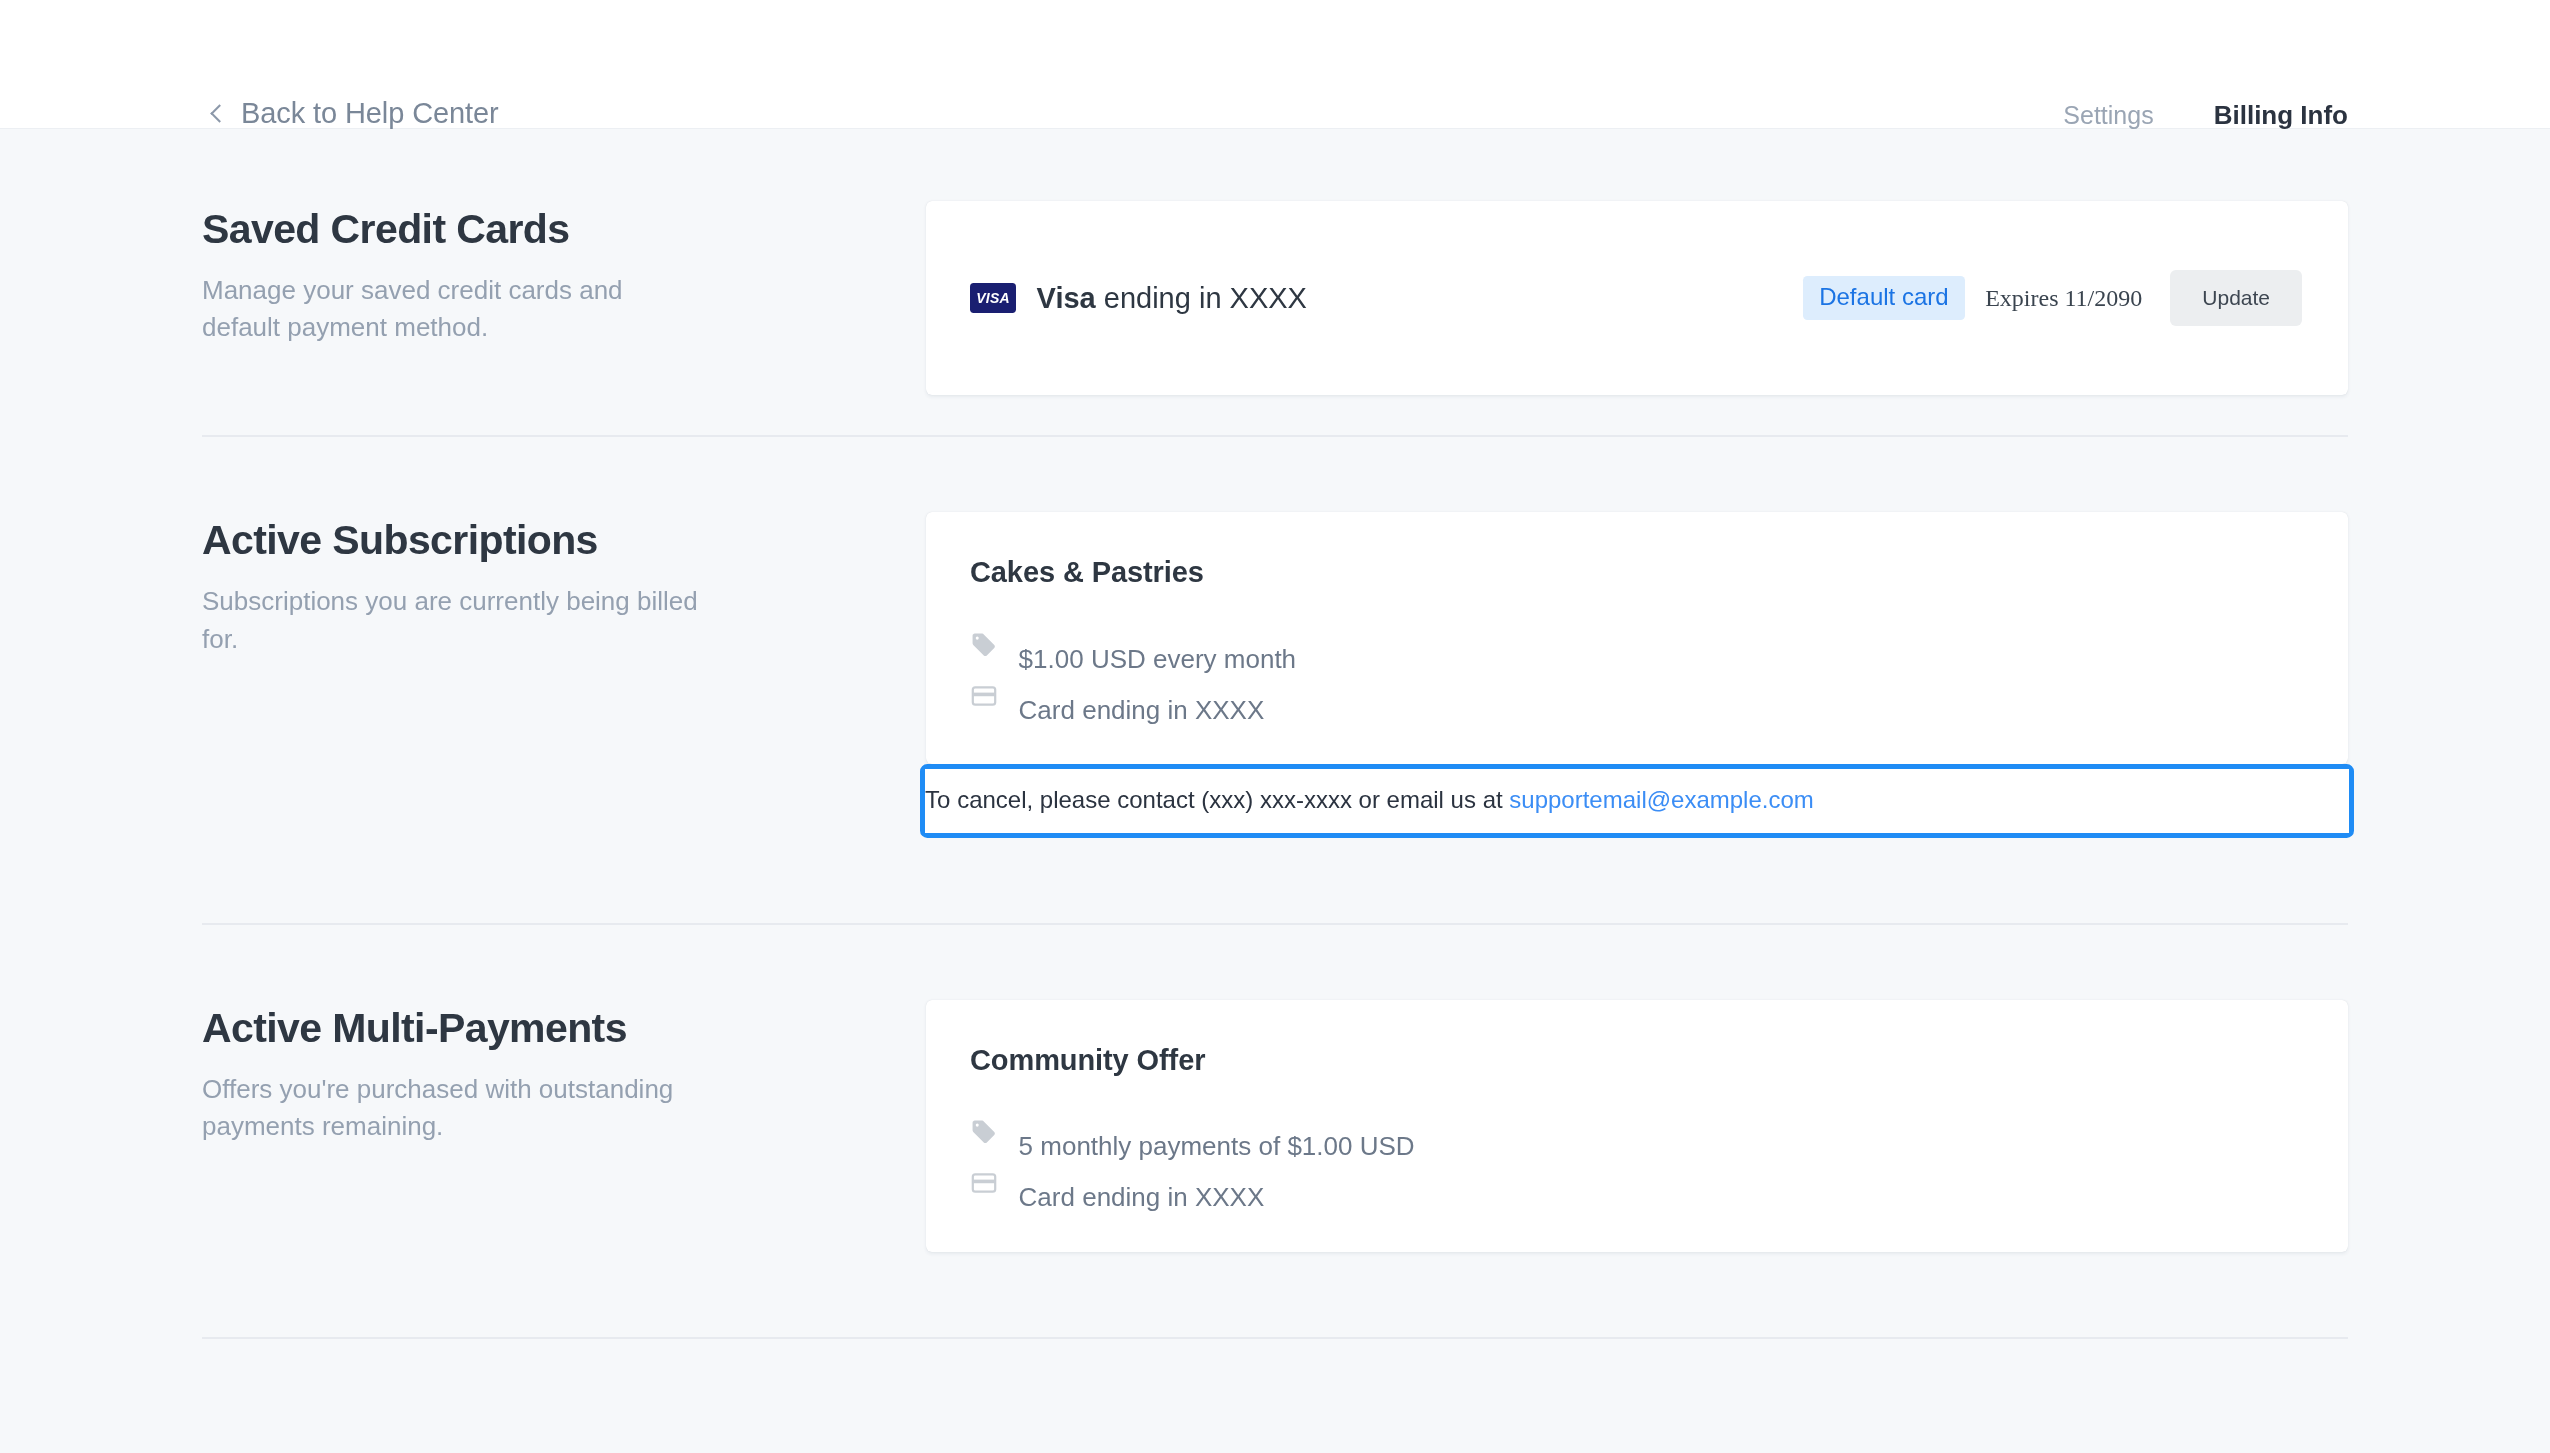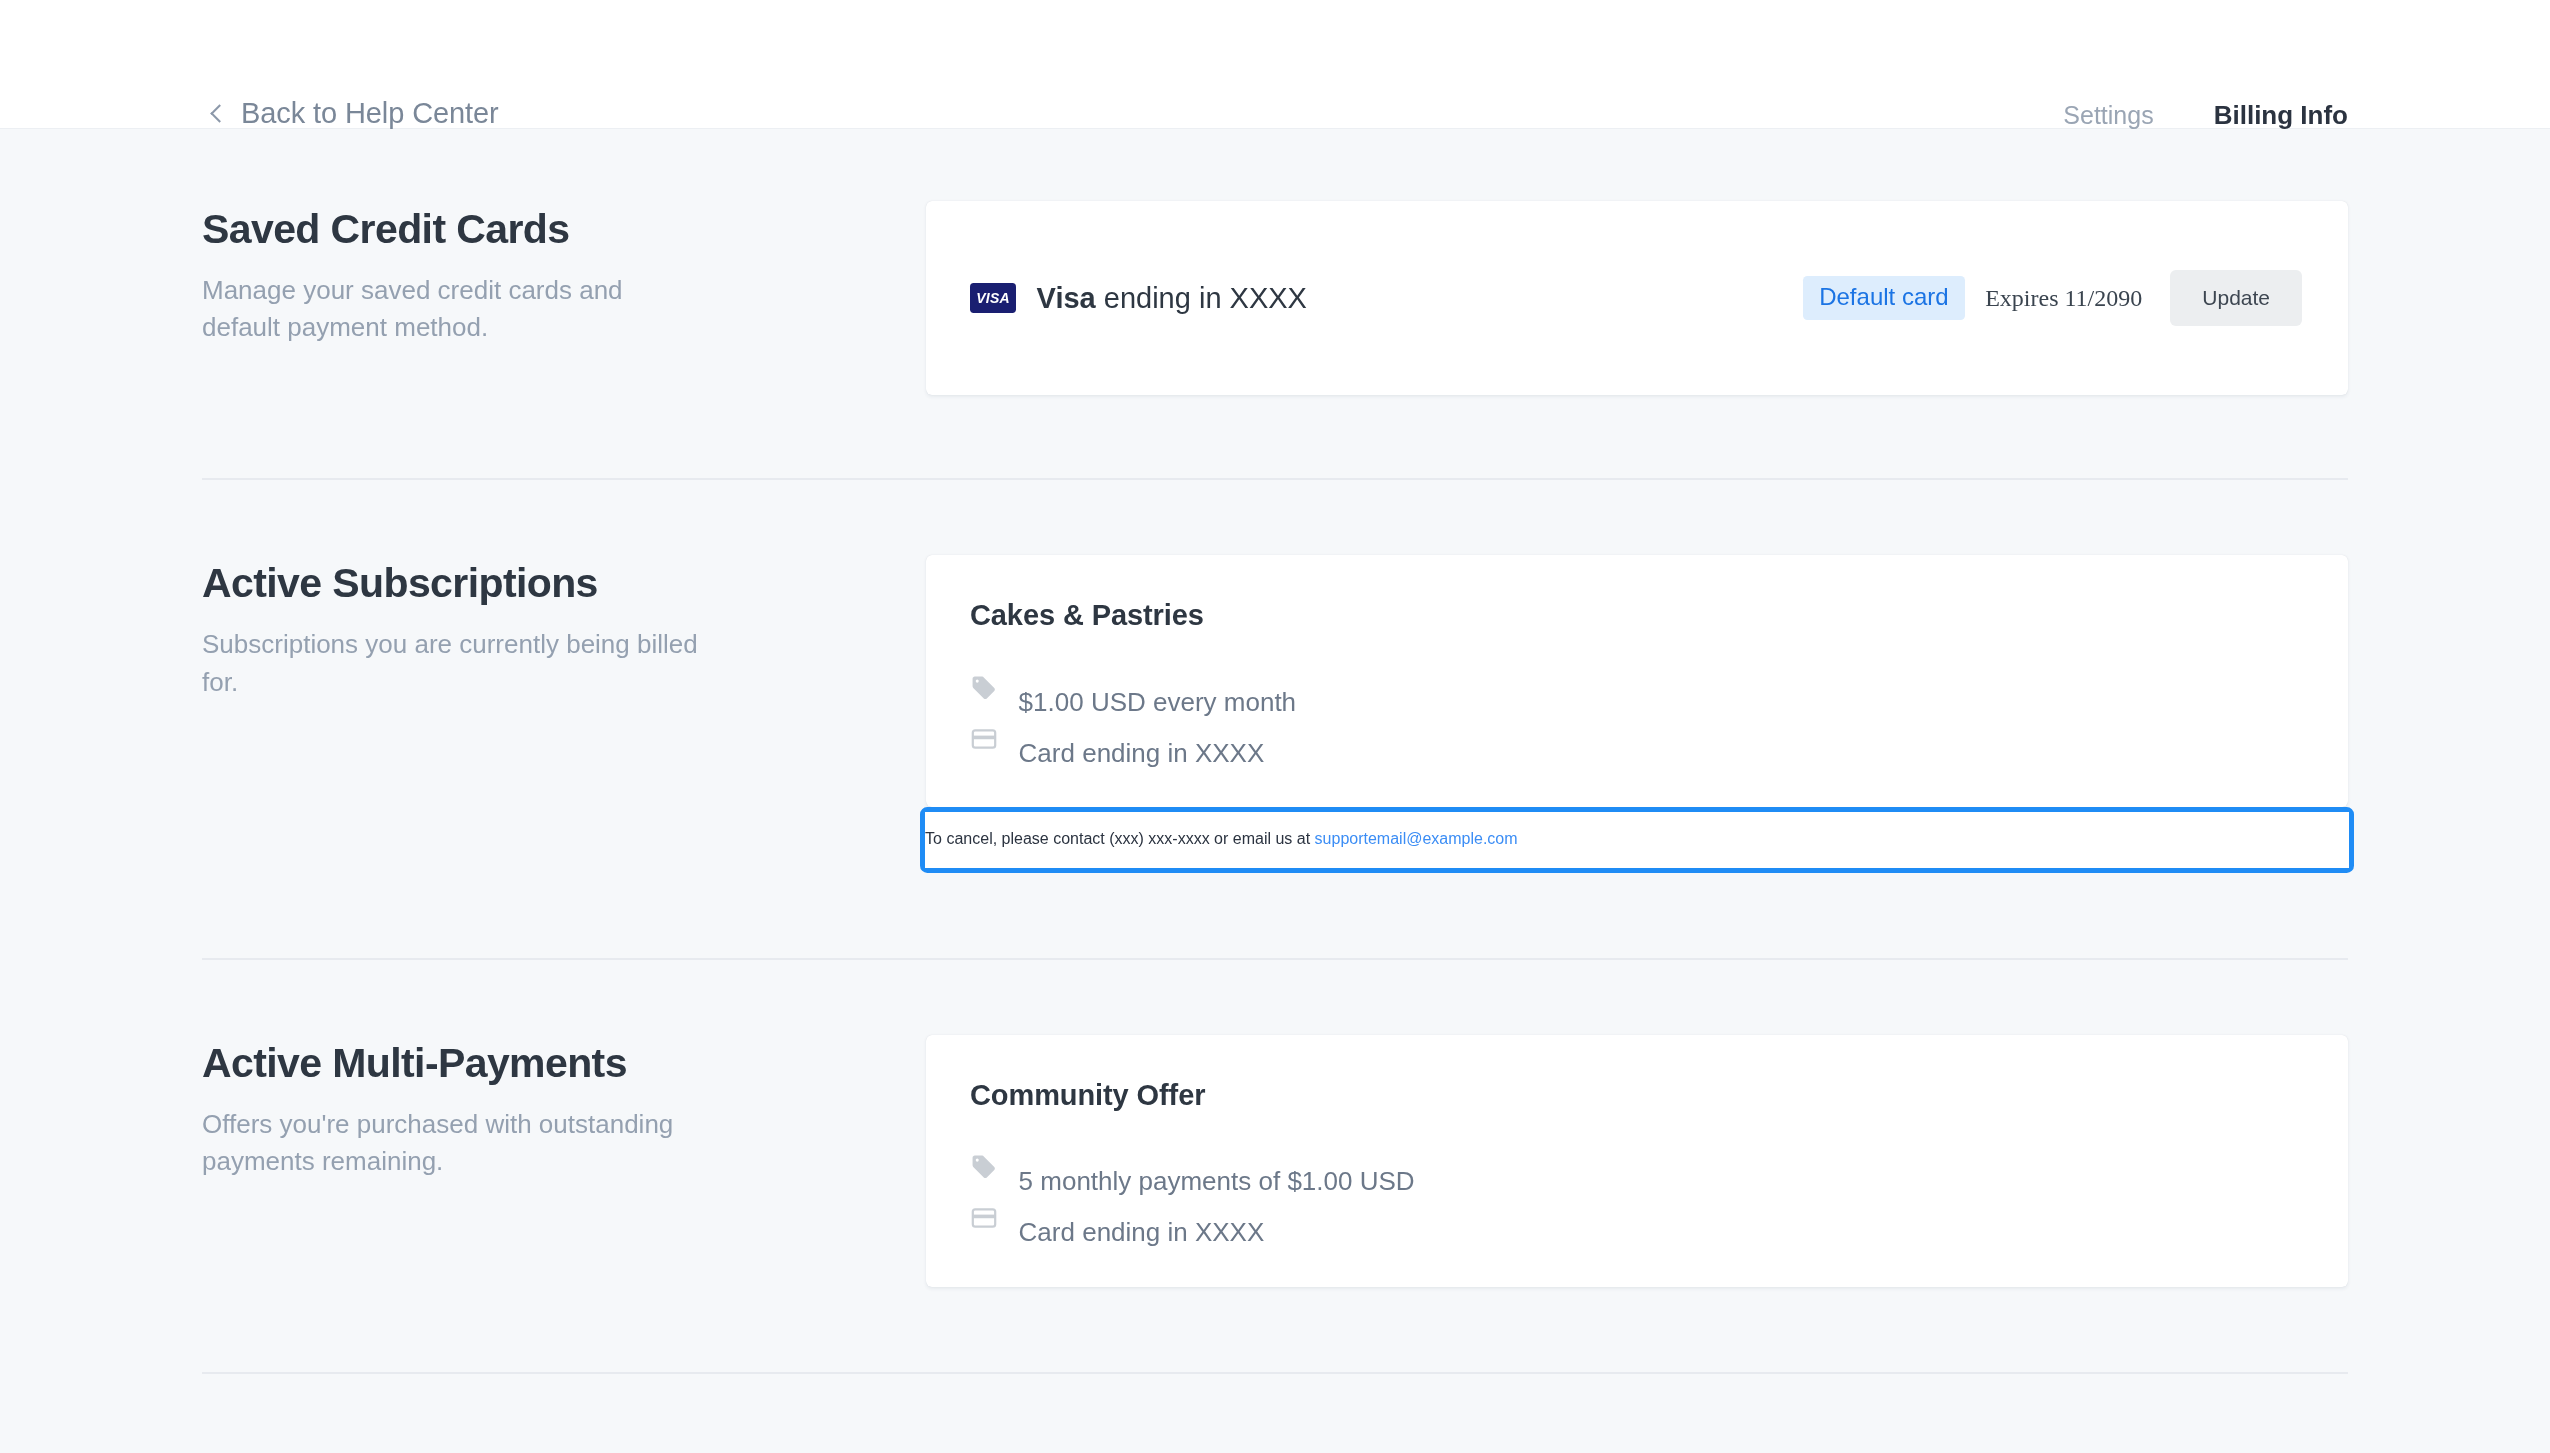--- a/index.html
+++ b/index.html
@@ -217,21 +217,21 @@
   
   .notice-wrap {
     border: 5.9px solid #1f8cf5;
     border-radius: 7.3px;
     background: #ffffff;
     margin: 0 -5.9px;
   }
   .notice {
     background: #ffffff;
     padding: 19px 0 20.6px 0;
-    font-size: 16px;
+    font-size: 24px;
     color: #2b3340;
     line-height: 1;
     white-space: nowrap;
   }
   .notice a {
     color: #3b8df5;
     text-decoration: none;
   }
 </style>
 </head>
@@ -243,21 +243,21 @@
     <span class="back-label">Back to Help Center</span>
   </div>
   <div class="topnav">
     <span class="nav-item">Settings</span>
     <span class="nav-item active">Billing Info</span>
   </div>
 </div>
 
 <div class="page">
 
-  <div class="section" style="padding-top:72px; padding-bottom:83px;">
+  <div class="section" style="padding-top:72px; padding-bottom:40px;">
     <div class="section-left">
       <div class="section-title">Saved Credit Cards</div>
       <div class="section-desc">Manage your saved credit cards and default payment method.</div>
     </div>
     <div class="section-right">
       <div class="card cc-card">
         <div class="cc-left">
           <span class="visa-badge">
             <span>VISA</span>
           </span>

